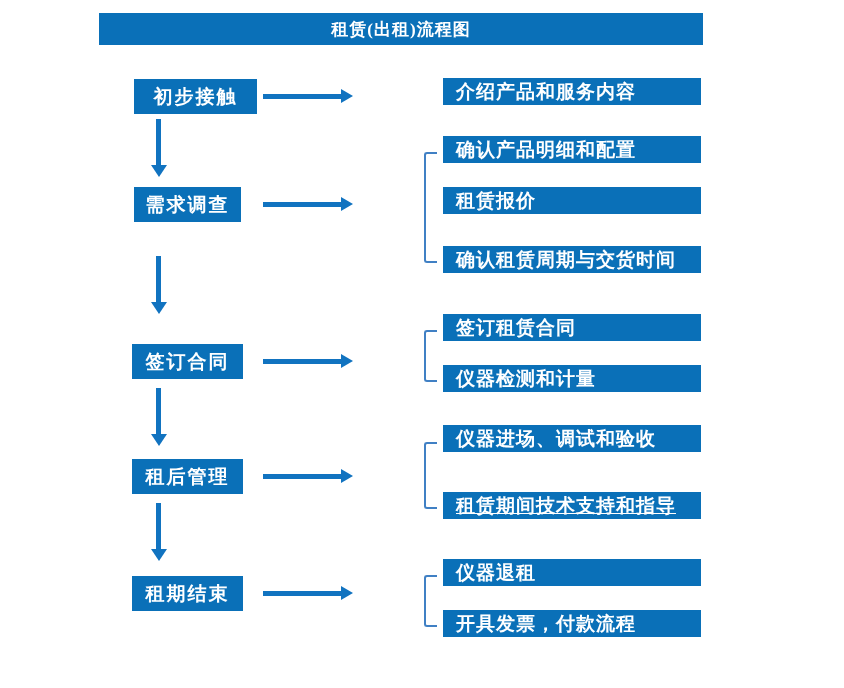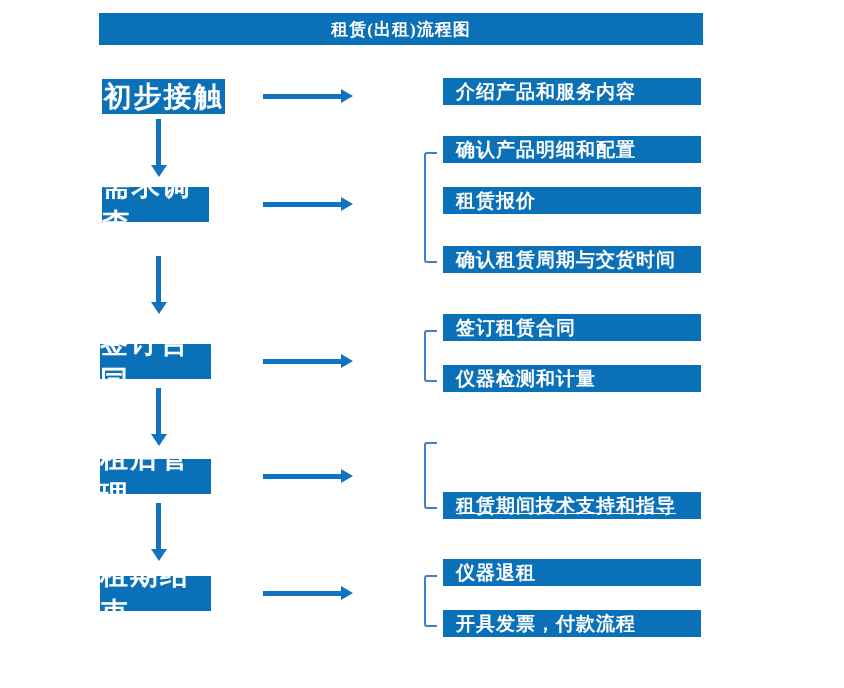--- a/index.html
+++ b/index.html
@@ -30,23 +30,24 @@
     box-sizing: border-box;
   }
   .title-banner {
     left: 99px; top: 13px; width: 604px; height: 32px;
     font-size: 17px;
     display: flex; align-items: center; justify-content: center;
     letter-spacing: 1px;
   }
   .step-box {
     height: 35px;
-    font-size: 28px;
+    font-size: 19px;
     display: flex; align-items: center; justify-content: center;
     letter-spacing: 2px;
+    margin-left: 32px;
   }
   .out-box {
     left: 443px; width: 258px; height: 27px;
     font-size: 19px;
     display: flex; align-items: center;
     padding-left: 13px;
     letter-spacing: 1px;
   }
   
   .h-arrow { position: absolute; width: 90px; height: 14px; }
@@ -109,20 +110,21 @@
   <div class="h-arrow" style="left:263px;top:354px;"></div>
   <div class="bracket" style="top:330px;height:52px;"></div>
   <div class="box out-box" style="top:365px;">仪器检测和计量</div>
   <div class="box out-box" style="top:314px;">签订租赁合同</div>
 
   <div class="v-arrow" style="left:151px;top:388px;"></div>
 
   <div class="box step-box" style="left:100px;top:459px;width:111px;">租后管理</div>
   <div class="h-arrow" style="left:263px;top:469px;"></div>
   <div class="bracket" style="top:442px;height:67px;"></div>
+  <div class="box out-box" style="top:425px;">仪器进场、调试和验收</div>
   <div class="box out-box" style="top:492px;text-decoration:underline;">租赁期间技术支持和指导</div>
 
   <div class="v-arrow" style="left:151px;top:503px;"></div>
 
   <div class="box step-box" style="left:100px;top:576px;width:111px;">租期结束</div>
   <div class="h-arrow" style="left:263px;top:586px;"></div>
   <div class="bracket" style="top:575px;height:52px;"></div>
   <div class="box out-box" style="top:559px;">仪器退租</div>
   <div class="box out-box" style="top:610px;">开具发票，付款流程</div>
 

